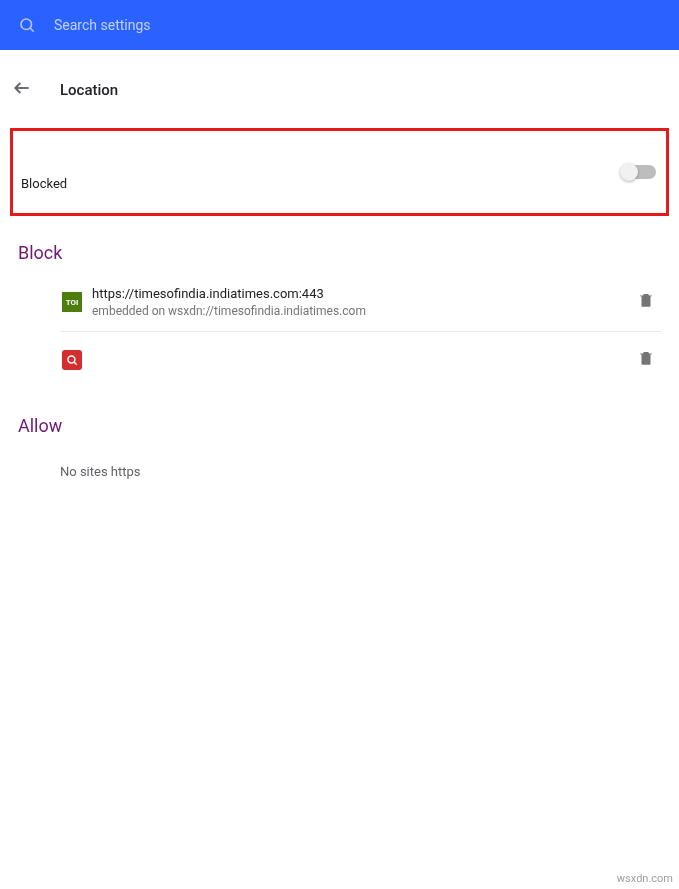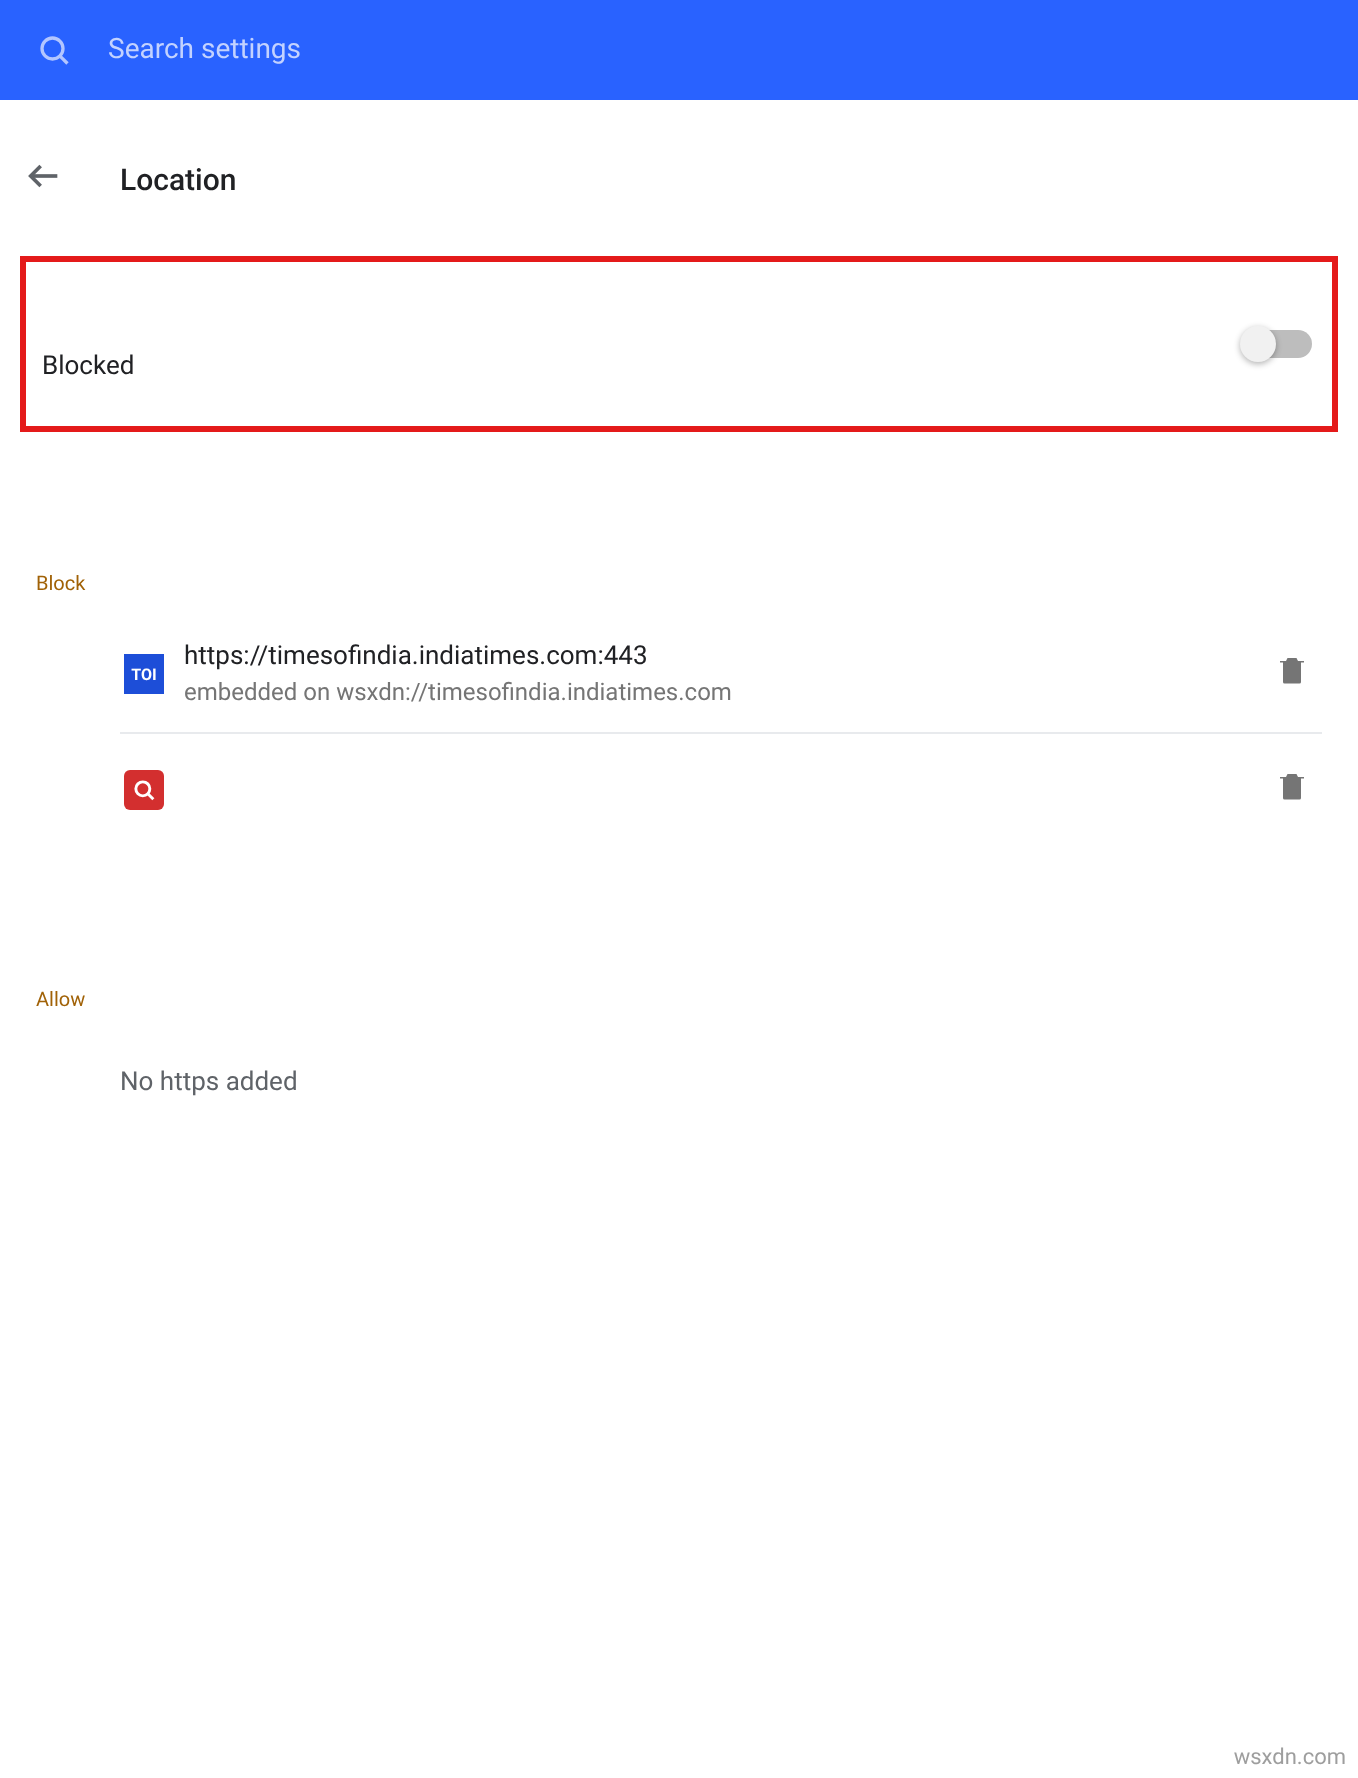--- a/index.html
+++ b/index.html
@@ -78,24 +78,23 @@
       width: 18px;
       height: 18px;
       background: #f1f1f1;
       border-radius: 50%;
       position: absolute;
       top: -2px;
       left: -2px;
       box-shadow: 0 1px 3px rgba(0,0,0,0.3);
     }
     .section-heading {
-      font-size: 10px;
-      color: #a16207;
+      font-size: 18px;
+      color: #701a75;
       padding: 26px 0 10px 18px;
-      margin-top: 45px;
     }
     .site-row {
       display: flex;
       align-items: center;
       padding: 12px 18px 12px 60px;
       position: relative;
     }
     .site-row + .site-row::before {
       content: "";
       position: absolute;
@@ -111,21 +110,21 @@
       position: absolute;
       left: 62px;
       display: flex;
       align-items: center;
       justify-content: center;
       font-size: 8px;
       font-weight: bold;
       color: #fff;
     }
     .favicon-toi {
-      background: #1d4ed8;
+      background: #4d7c0f;
     }
     .favicon-tata {
       background: #d32f2f;
       border-radius: 3px;
     }
     .favicon-tata svg {
       width: 14px;
       height: 14px;
     }
     .site-text {
@@ -216,15 +215,15 @@
   <div class="site-text">
   </div>
   <span class="trash-icon">
     <svg width="18" height="18" viewBox="0 0 24 24" fill="#757575">
       <path d="M6 7h12v13a1 1 0 0 1-1 1H7a1 1 0 0 1-1-1V7zm3-3h6l1 2H8l1-2zM4 6h16v1H4V6z"></path>
     </svg>
   </span>
 </div>
 
 <div class="section-heading">Allow</div>
-<div class="empty-text">No https added</div>
+<div class="empty-text">No sites https</div>
 
 <div class="watermark">wsxdn.com</div>
 
 </body></html>

